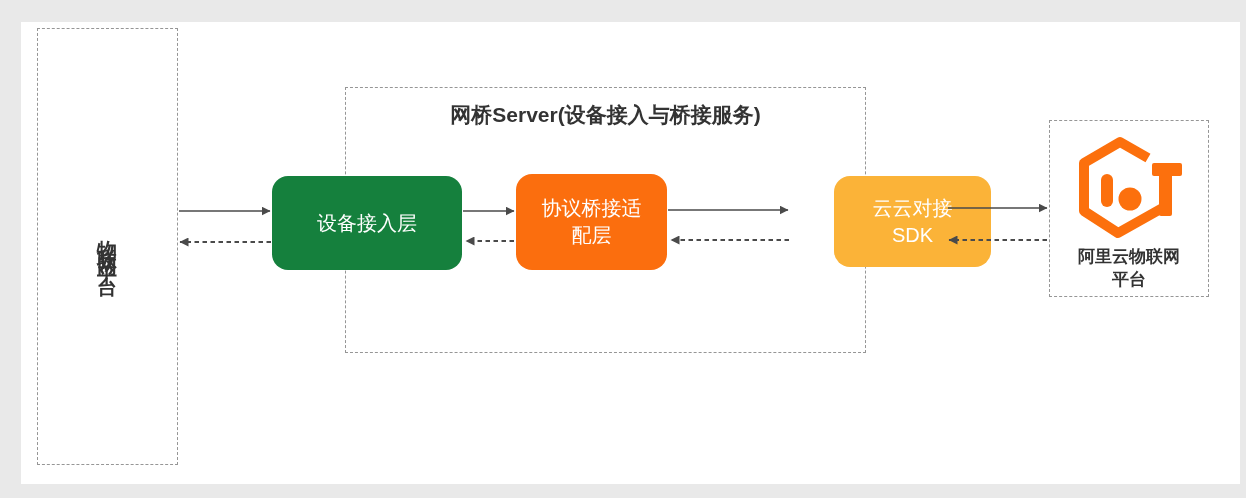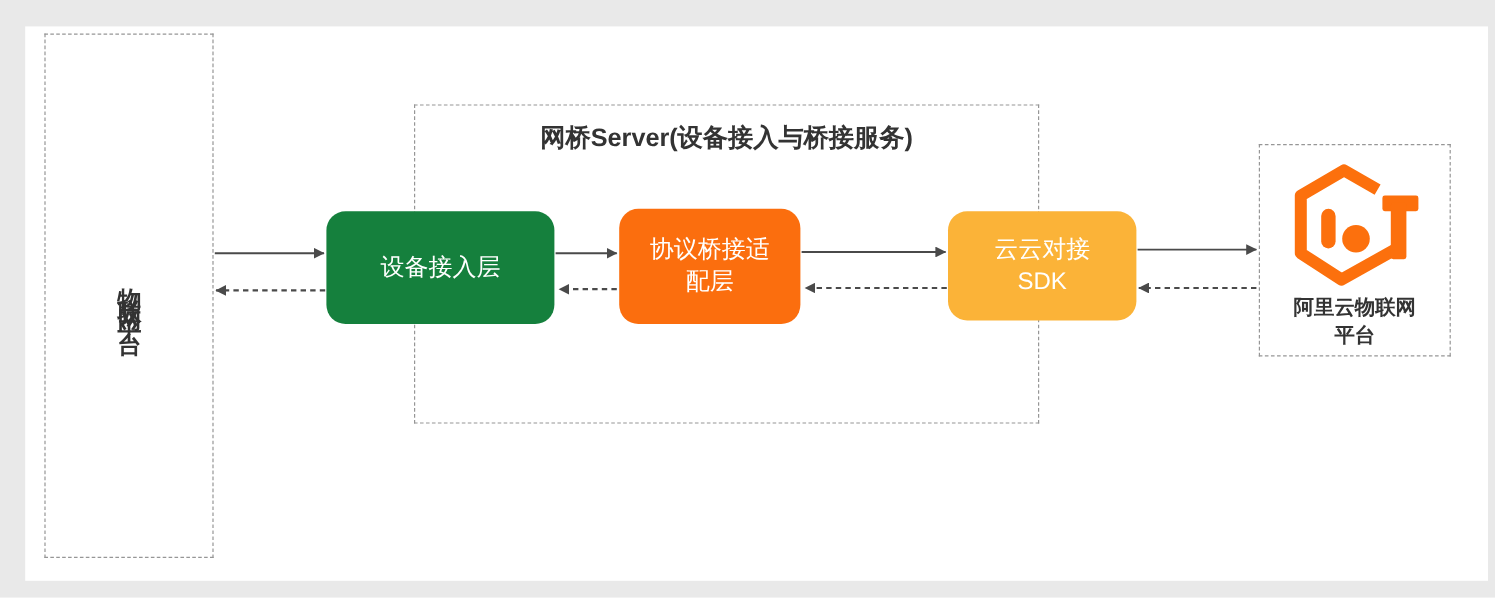--- a/index.html
+++ b/index.html
@@ -31,21 +31,21 @@
     position:absolute; left:0; top:13px; width:100%;
     text-align:center; font-size:21px; font-weight:600; color:#333;
   }
   .node {
     position:absolute; border-radius:16px;
     display:flex; flex-direction:column; align-items:center; justify-content:center;
     color:#fff; font-size:20px; line-height:27px; text-align:center;
   }
   .node1 { left:251px; top:154px; width:190px; height:94px; }
   .node2 { left:495px; top:152px; width:151px; height:96px; }
-  .node3 { left:769px; top:154px; width:157px; height:91px; }
+  .node3 { left:813px; top:154px; width:157px; height:91px; }
   .right-panel {
     left:1028px; top:98px; width:160px; height:177px;
     display:flex; flex-direction:column; align-items:center;
     padding-top:15px;
   }
   .logo { width:112px; height:104px; flex:0 0 auto; }
   .rlabel {
     margin-top:5px; text-align:center;
     font-size:17px; font-weight:700; color:#333; line-height:23px;
   }

